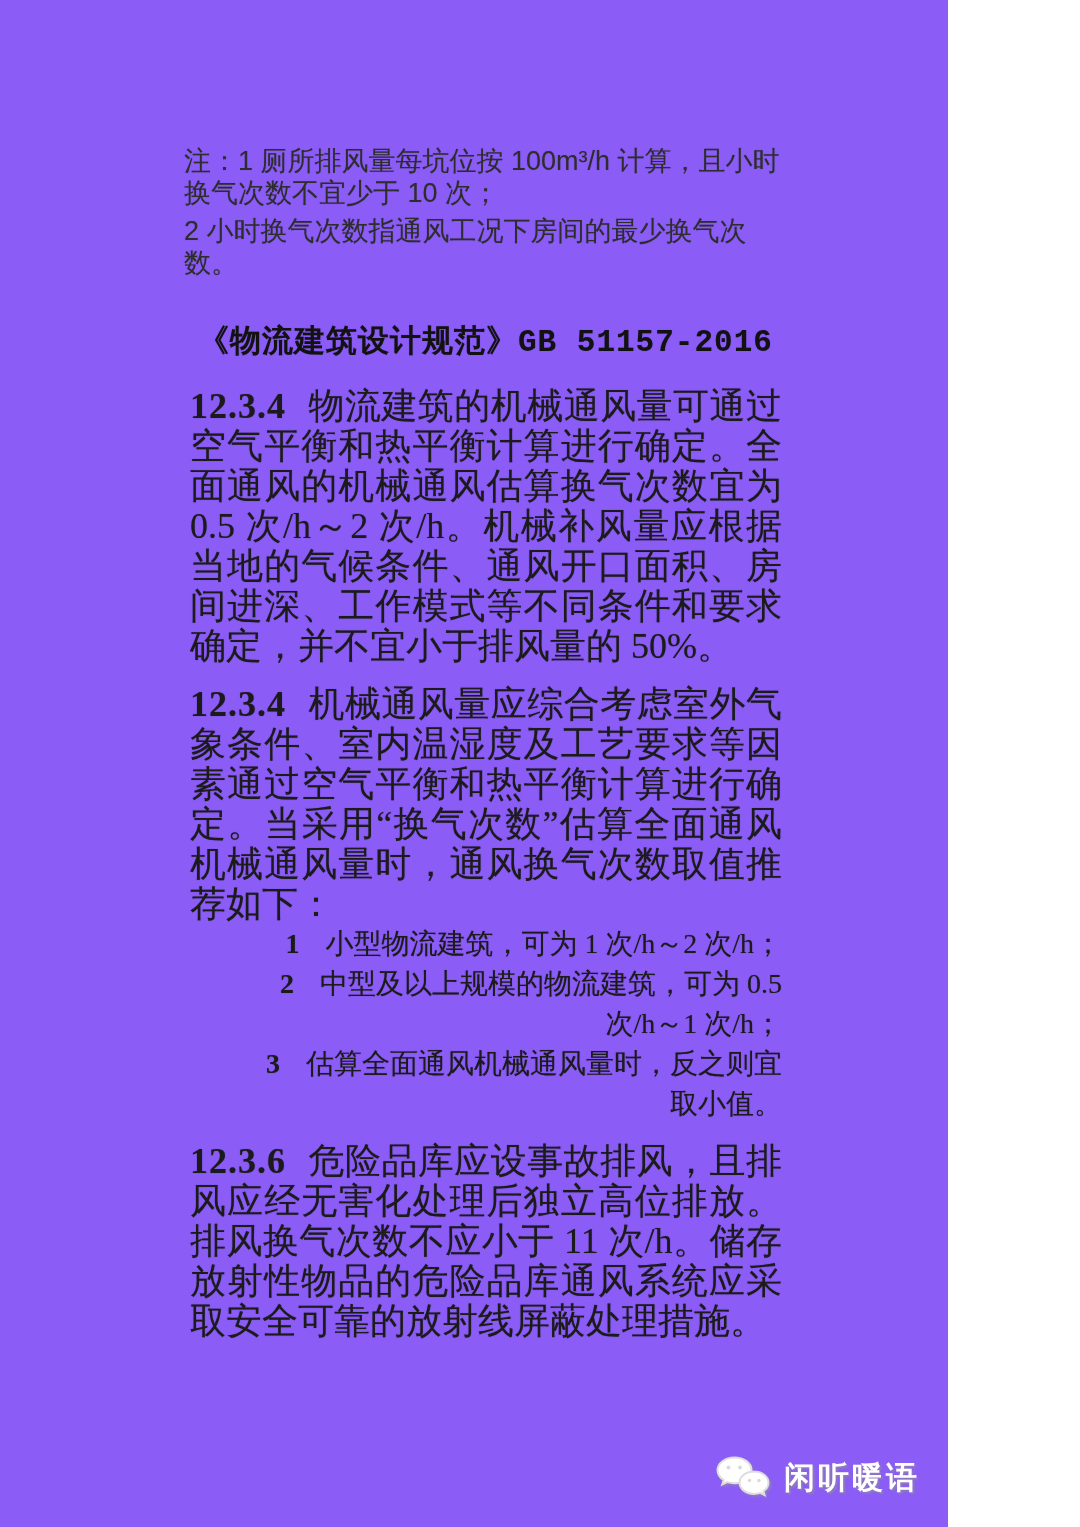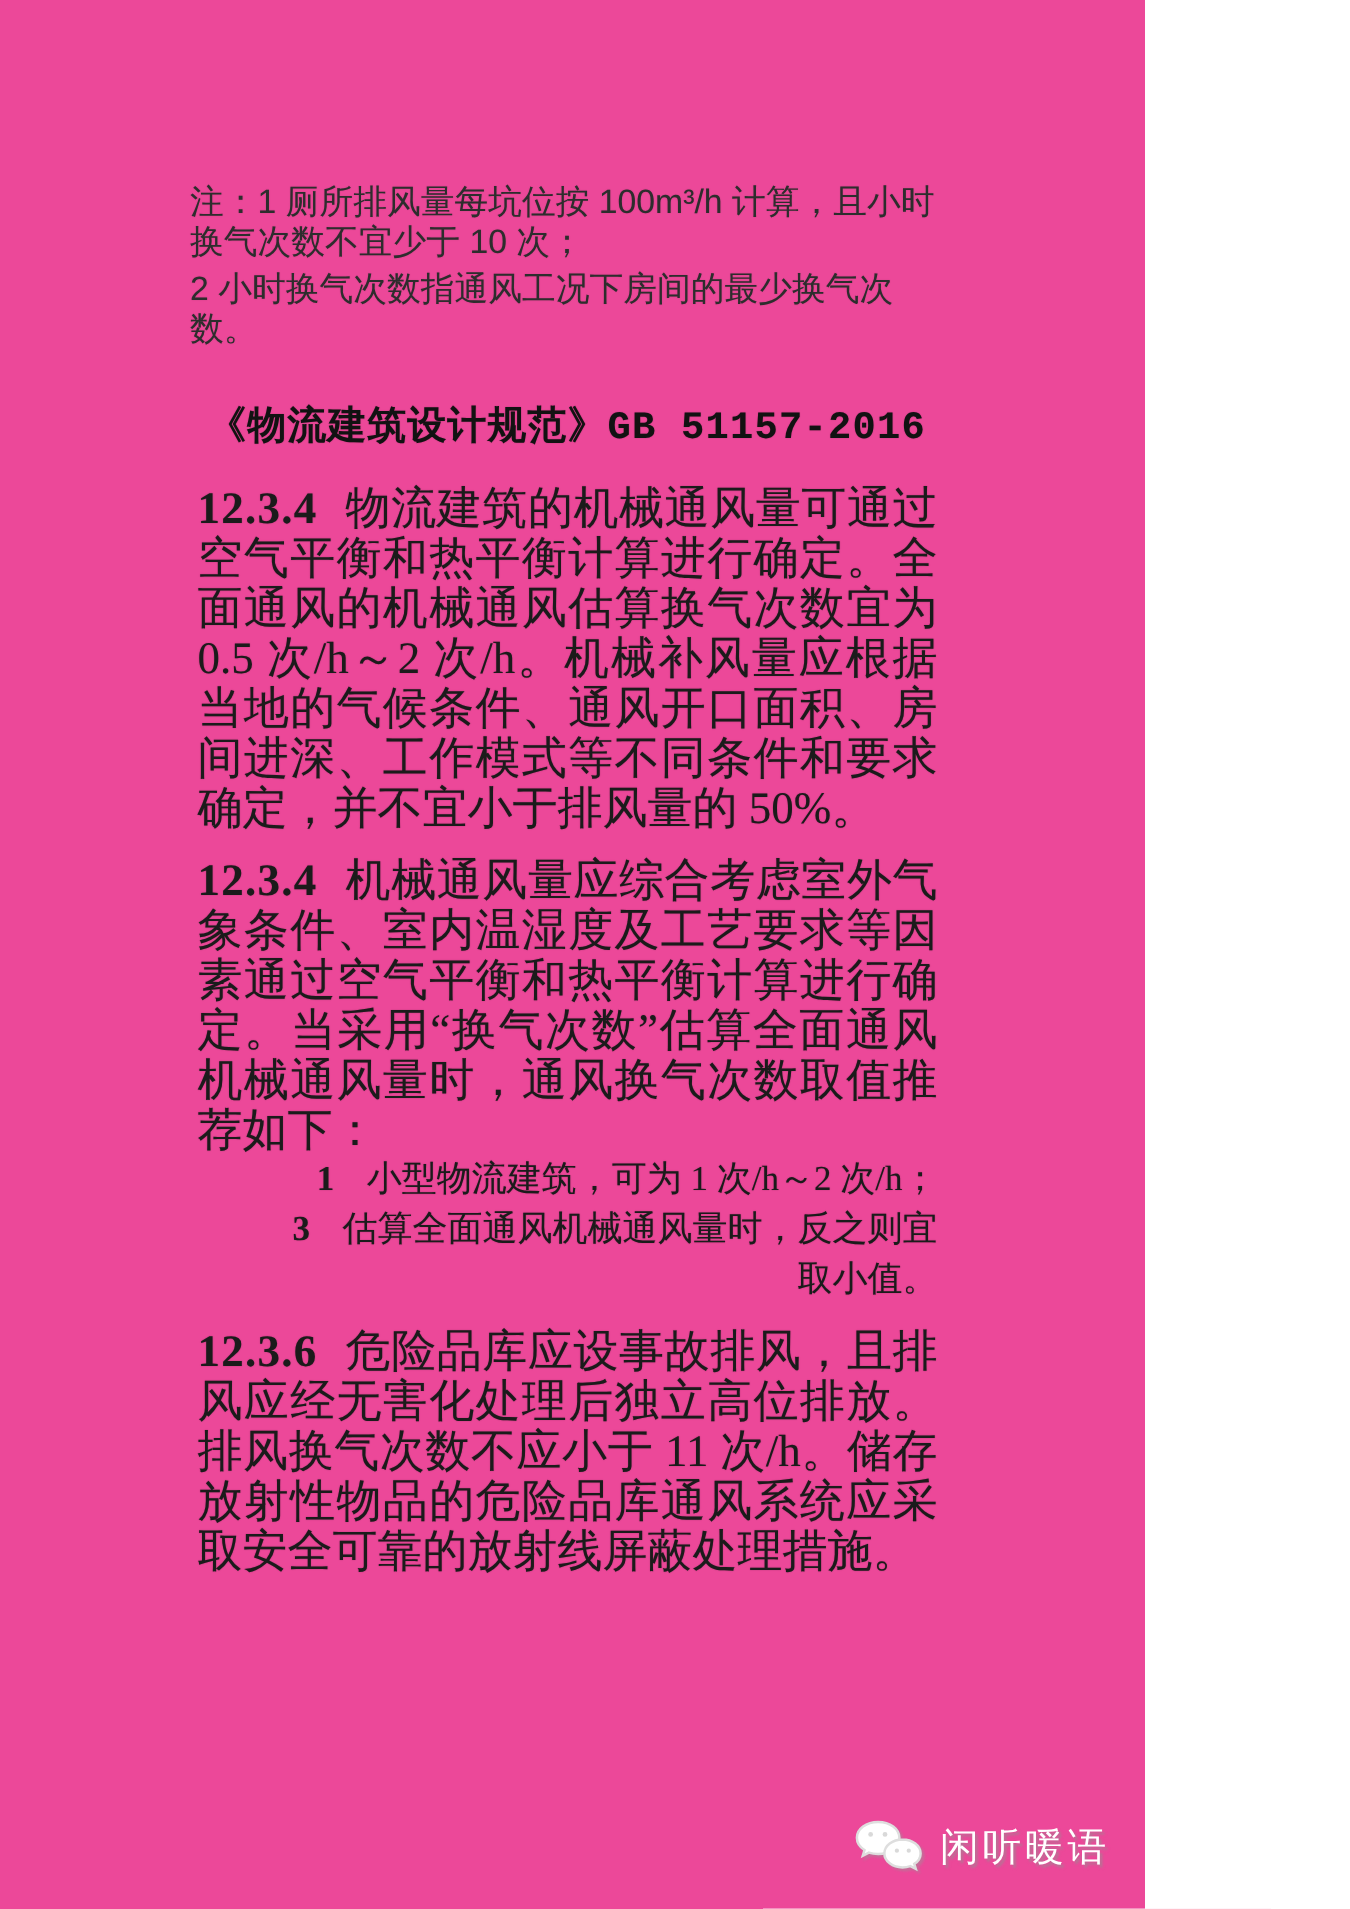--- a/index.html
+++ b/index.html
@@ -1,23 +1,24 @@
 <!DOCTYPE html>
 <html><head>
 <meta charset="utf-8">
 <style>
   html, body { margin: 0; padding: 0; background: #ffffff; }
   .page {
     position: relative;
     width: 916px;
     height: 1527px;
-    background: #ec4899;
+    background: #8b5cf6;
     overflow: hidden;
     color: #1c1c1c;
     font-family: "Liberation Serif", "DejaVu Serif", serif;
+    padding-left: 32px;
   }
   .content {
     padding: 145px 166px 0 152px;
   }
   
   .note-line {
     margin: 0;
     font-family: "Liberation Sans", "DejaVu Sans", sans-serif;
     font-size: 27px;
     line-height: 32px;
@@ -76,21 +77,21 @@
     gap: 12px;
     pointer-events: none;
   }
   .wm-icon svg {
     display: block;
     filter: drop-shadow(2px 2px 1px rgba(150,150,150,0.45));
   }
   .wm-text {
     font-family: "Liberation Sans", "DejaVu Sans", sans-serif;
     font-size: 31px;
-    font-weight: normal;
+    font-weight: bold;
     letter-spacing: 3px;
     color: #ffffff;
     text-shadow: 2px 2px 2px rgba(145,145,145,0.6);
   }
 </style>
 </head>
 <body>
 
 <div class="page">
   <div class="content">
@@ -99,20 +100,21 @@
     <p class="note-line">2 小时换气次数指通风工况下房间的最少换气次数。</p>
 
     <h1 class="doc-title">《物流建筑设计规范》GB 51157-2016</h1>
 
     <p class="para first-after-title"><span class="sec-num">12.3.4</span><span>物流建筑的机械通风量可通过空气平衡和热平衡计算进行确定。全面通风的机械通风估算换气次数宜为 0.5 次/h～2 次/h。机械补风量应根据当地的气候条件、通风开口面积、房间进深、工作模式等不同条件和要求确定，并不宜小于排风量的 50%。</span></p>
 
     <p class="para"><span class="sec-num">12.3.4</span><span>机械通风量应综合考虑室外气象条件、室内温湿度及工艺要求等因素通过空气平衡和热平衡计算进行确定。当采用“换气次数”估算全面通风机械通风量时，通风换气次数取值推荐如下：</span></p>
 
     <div class="list">
       <div class="list-item"><span class="item-num">1</span><span>小型物流建筑，可为 1 次/h～2 次/h；</span></div>
+      <div class="list-item"><span class="item-num">2</span><span>中型及以上规模的物流建筑，可为 0.5 次/h～1 次/h；</span></div>
       <div class="list-item"><span class="item-num">3</span><span>估算全面通风机械通风量时，反之则宜取小值。</span></div>
     </div>
 
     <p class="para last"><span class="sec-num">12.3.6</span><span>危险品库应设事故排风，且排风应经无害化处理后独立高位排放。排风换气次数不应小于 11 次/h。储存放射性物品的危险品库通风系统应采取安全可靠的放射线屏蔽处理措施。</span></p>
 
   </div>
 
   <div class="watermark">
     <span class="wm-icon">
       <svg width="58" height="46" viewBox="0 0 58 46">

